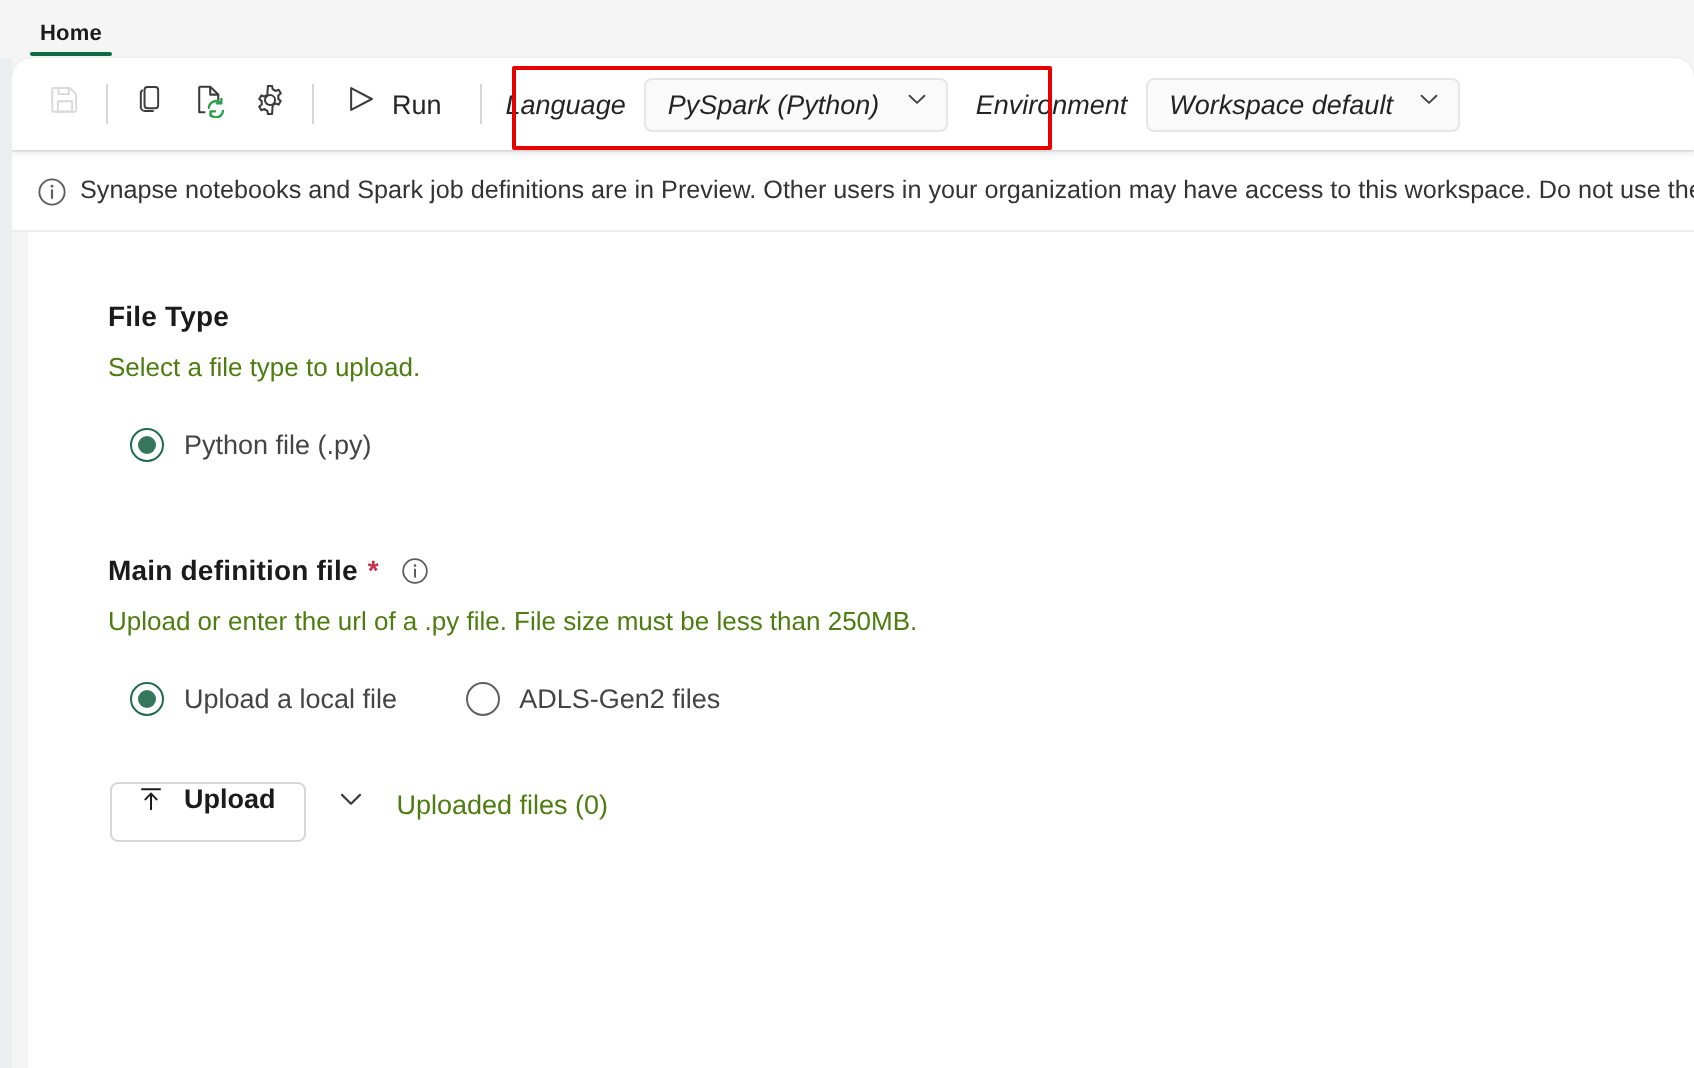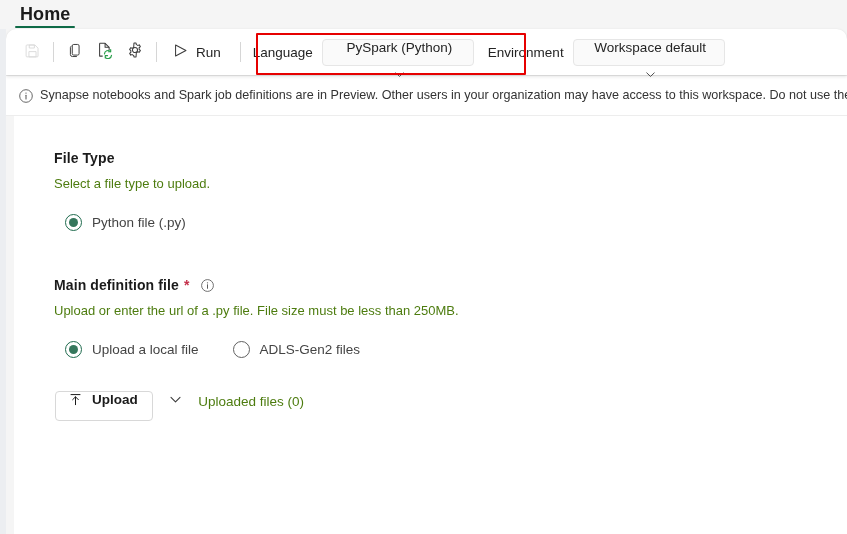--- a/index.html
+++ b/index.html
@@ -28,21 +28,21 @@
   
   .tabstrip {
     height: 29px;
     background: #f5f5f5;
     display: flex;
     align-items: flex-end;
     padding-left: 14px;
   }
   .tab {
     position: relative;
-    font-size: 18px;
+    font-size: 11px;
     font-weight: 600;
     color: #1b1b1b;
     padding: 0 6px 6px 6px;
     line-height: 1;
     cursor: pointer;
     letter-spacing: .1px;
   }
   .tab .tab-underline {
     position: absolute;
     left: 1px;
@@ -102,40 +102,40 @@
   .tb-run .lbl {
     font-size: 13.5px;
     color: #242424;
   }
 
   .tb-group {
     display: flex;
     align-items: center;
     gap: 9px;
     flex: none;
+    font-style: italic;
   }
   .tb-group .grp-label {
     font-size: 13.5px;
     color: #242424;
     white-space: nowrap;
   }
 
   .combo {
     display: flex;
     align-items: center;
     justify-content: space-between;
     gap: 12px;
     height: 27px;
     padding: 0 8px 0 11px;
     background: #fafafa;
     border: 1px solid #e6e6e6;
     border-radius: 4px;
     cursor: pointer;
     white-space: nowrap;
-    flex-direction: column;
   }
   .combo .val {
     font-size: 13.5px;
     color: #242424;
   }
 
   
   .hl-box {
     position: absolute;
     left: 250px;

